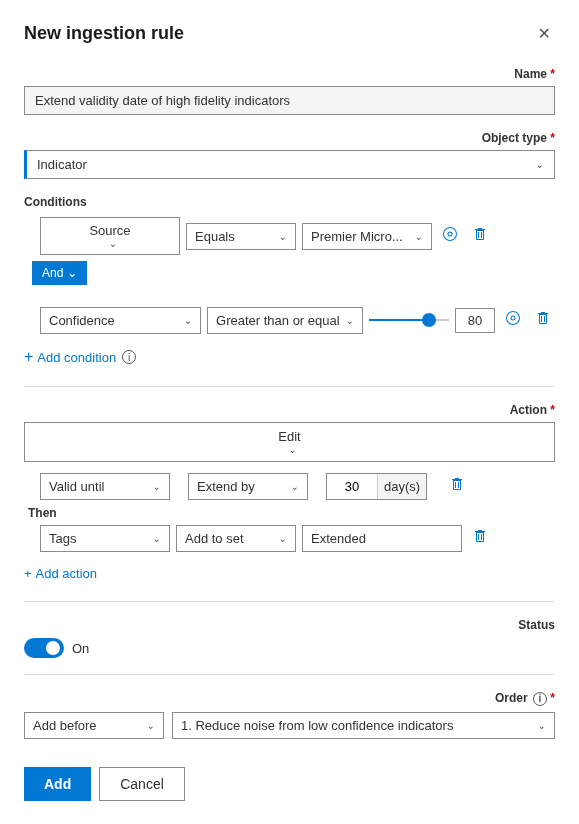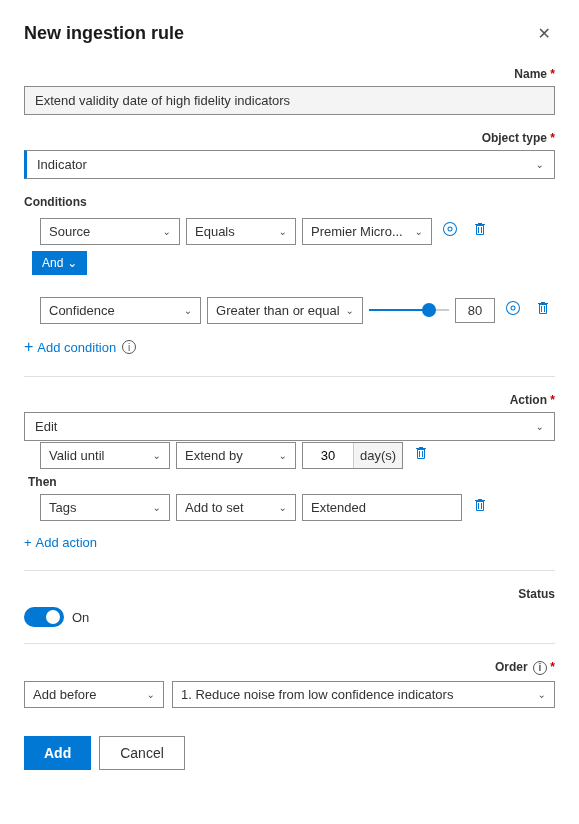--- a/index.html
+++ b/index.html
@@ -328,21 +328,21 @@
       <span>Indicator</span>
       <span class="chevron-icon">⌄</span>
     </div>
   </div>
 
   <div class="section">
     <div class="conditions-label">Conditions</div>
 
     <div style="margin-left:16px;">
       <div style="display:flex; align-items:center; gap:6px;">
-        <div class="select-sm" style="width:140px;">
+        <div class="select-sm" style="width:140px;flex-direction:column;">
           <span>Source</span>
           <span class="chevron-icon">⌄</span>
         </div>
         <div class="select-sm" style="width:110px;">
           <span>Equals</span>
           <span class="chevron-icon">⌄</span>
         </div>
         <div class="select-sm" style="width:130px;">
           <span>Premier Micro...</span>
           <span class="chevron-icon">⌄</span>
@@ -406,27 +406,27 @@
       <span class="info-icon">i</span>
     </div>
   </div>
 
   <hr class="divider">
 
   <div class="action-section">
     <div class="field-label">
       <span>Action</span><span class="required-star"> *</span>
     </div>
-    <div class="select-dropdown full-width" style="">
+    <div class="select-dropdown full-width" style="margin-bottom:10px;flex-direction:column;">
       <span>Edit</span>
       <span class="chevron-icon">⌄</span>
     </div>
 
     <div style="margin-left:16px;">
-      <div style="display:flex; align-items:center; gap:6px;">
+      <div style="display:flex; align-items:center; gap:18px;">
         <div class="select-sm" style="width:130px;">
           <span>Valid until</span>
           <span class="chevron-icon">⌄</span>
         </div>
         <div class="select-sm" style="width:120px;">
           <span>Extend by</span>
           <span class="chevron-icon">⌄</span>
         </div>
         <div class="day-input-wrapper">
           <input type="text" class="day-input" value="30" style="">

